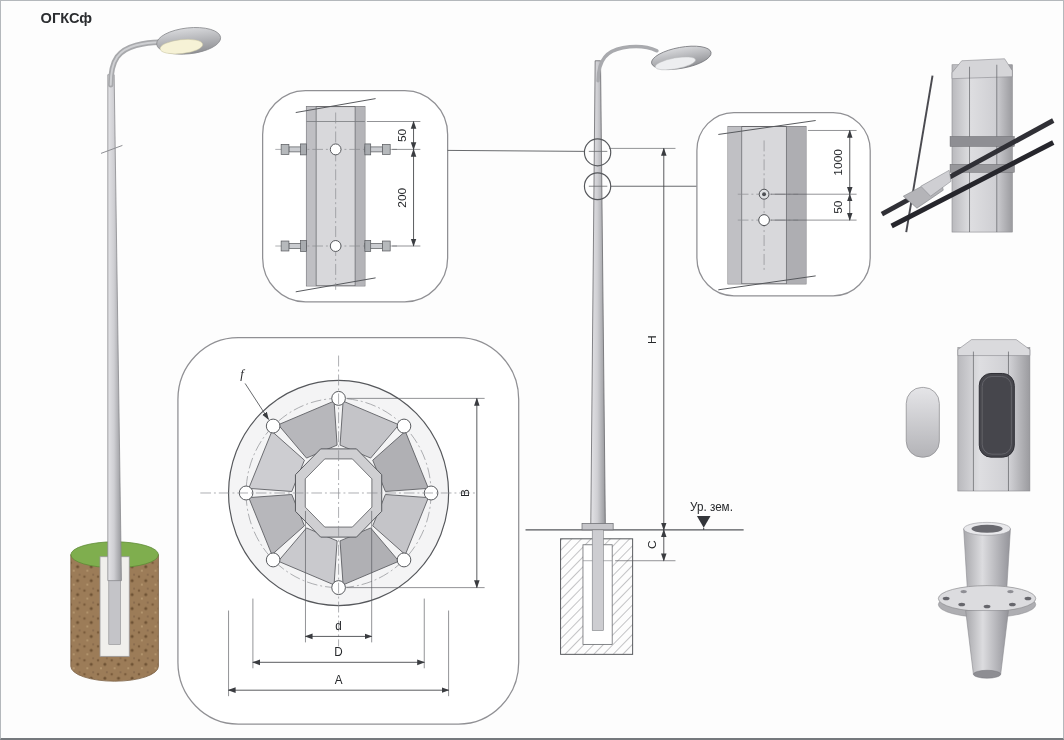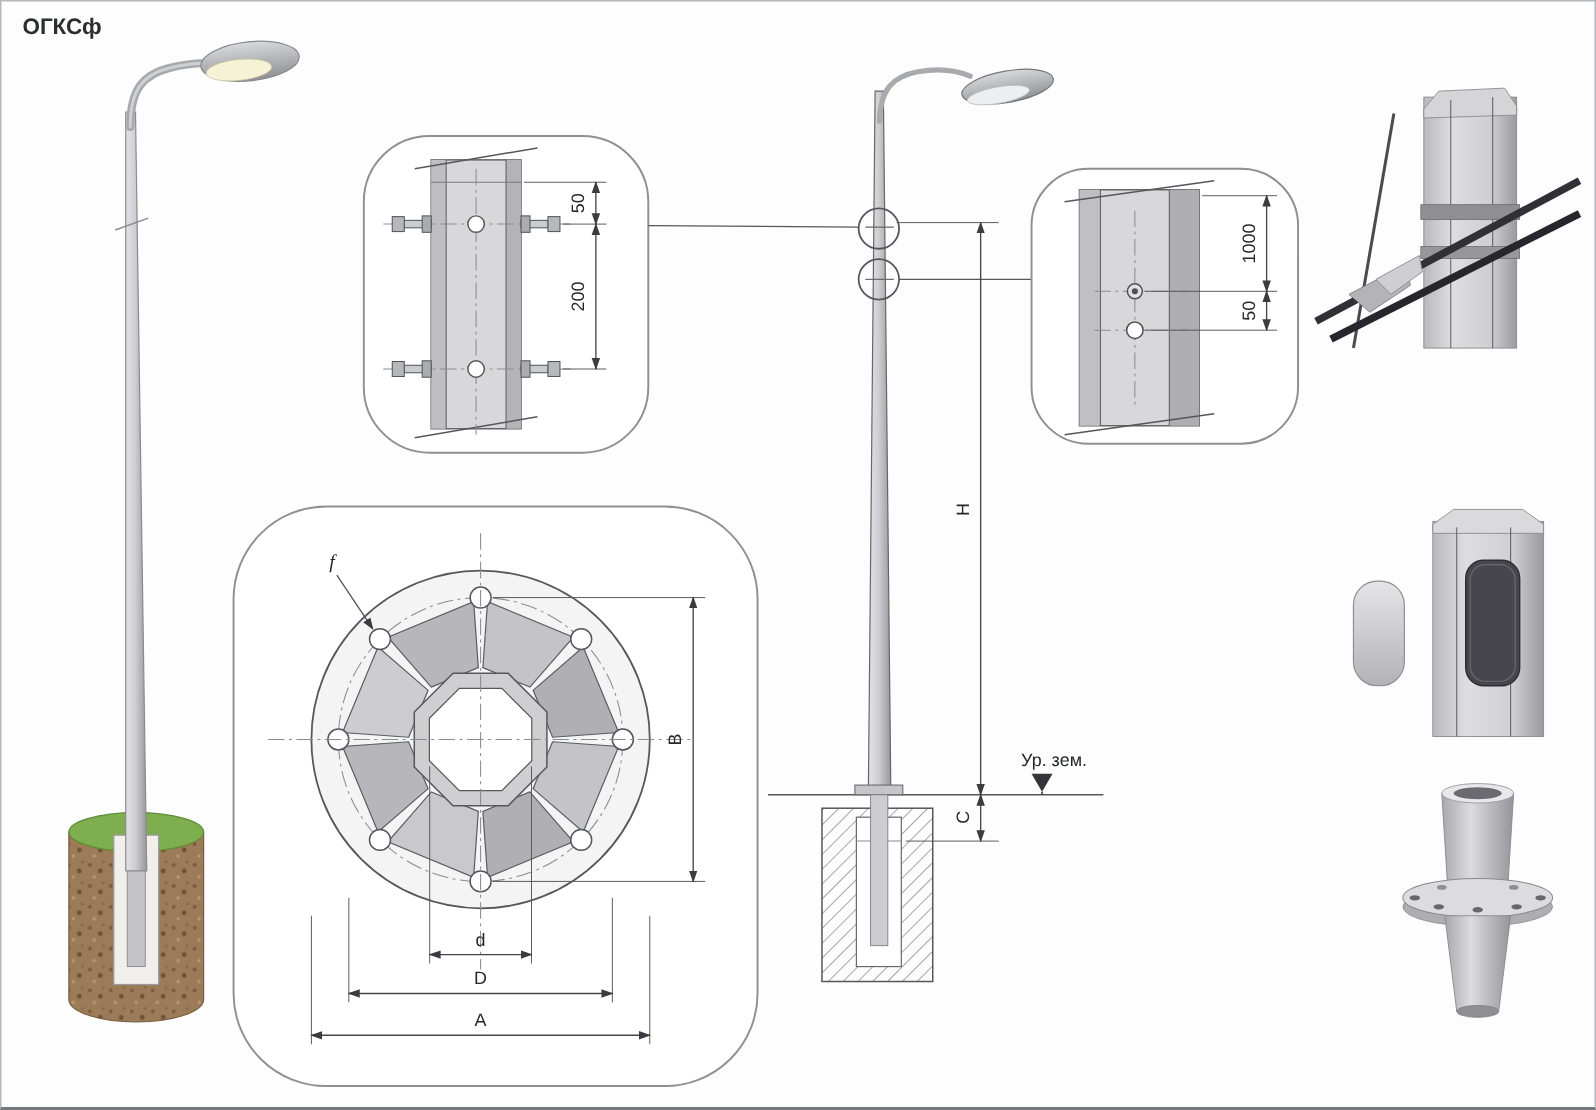--- a/index.html
+++ b/index.html
@@ -1,19 +1,19 @@
 <!DOCTYPE html>
 <html><head>
 <meta charset="utf-8">
 <style>
   html,body{margin:0;padding:0;background:#e9eaeb}
   .canvas{
     position:relative;width:1064px;height:740px;background:#fdfdfd;
     border:1px solid #b4b8bc;border-bottom:2px solid #75797d;box-sizing:border-box;
-    font-family:"Liberation Sans",sans-serif;overflow:hidden;
+    font-family:"Liberation Sans",sans-serif;overflow:hidden;padding-left:26px;
   }
   svg{display:block;width:100%;height:100%}
   .dimtxt{font-size:12px;fill:#26282b;font-family:"Liberation Sans",sans-serif}
   .titletxt{font-size:15px;font-weight:bold;fill:#2b2d30;font-family:"Liberation Sans",sans-serif}
   .flabel{font-size:13px;font-style:italic;fill:#26282b;font-family:"Liberation Serif",serif}
   .dim{stroke:#44464a;stroke-width:0.9;fill:none}
   .ext{stroke:#55575b;stroke-width:0.65;fill:none}
   .lead{stroke:#55575b;stroke-width:0.9;fill:none}
   .cl{stroke:#8a8c90;stroke-width:0.7;fill:none;stroke-dasharray:11 3 2 3}
   .callout{fill:#ffffff;stroke:#909094;stroke-width:1.3}

